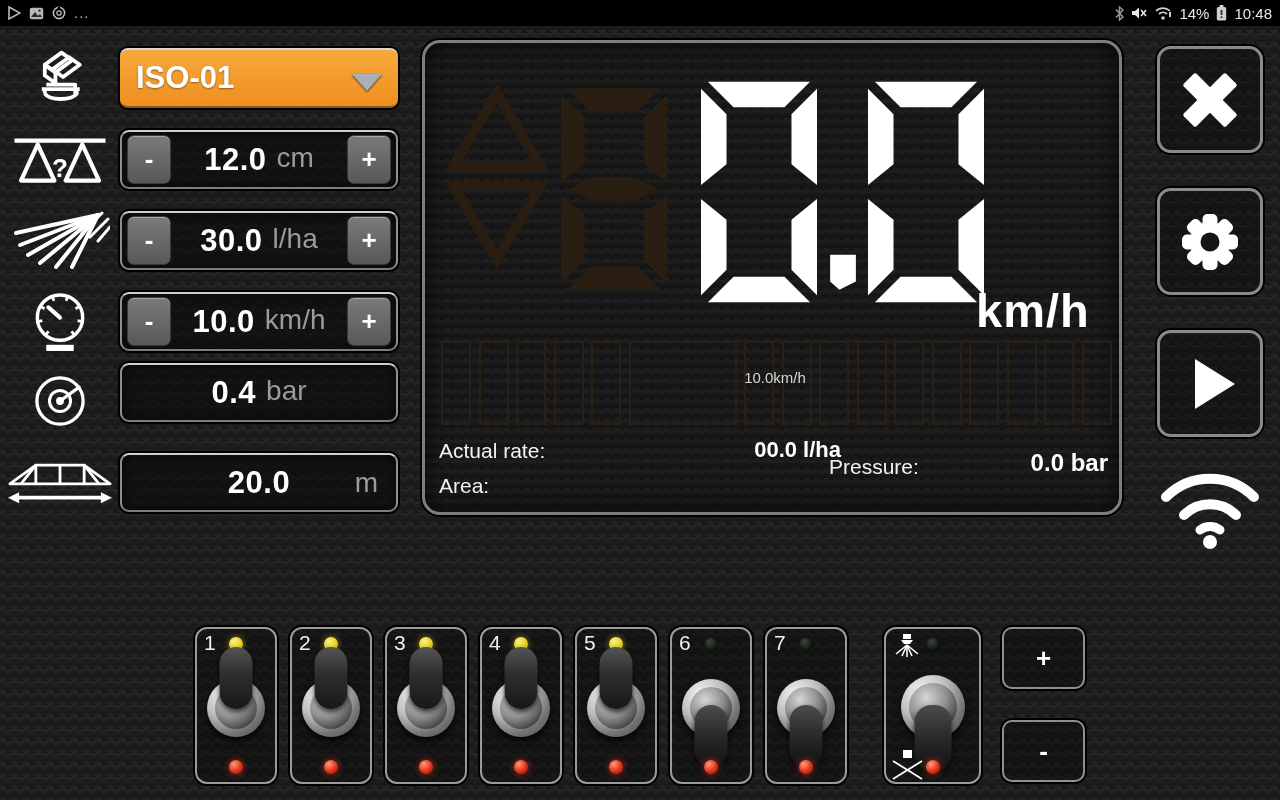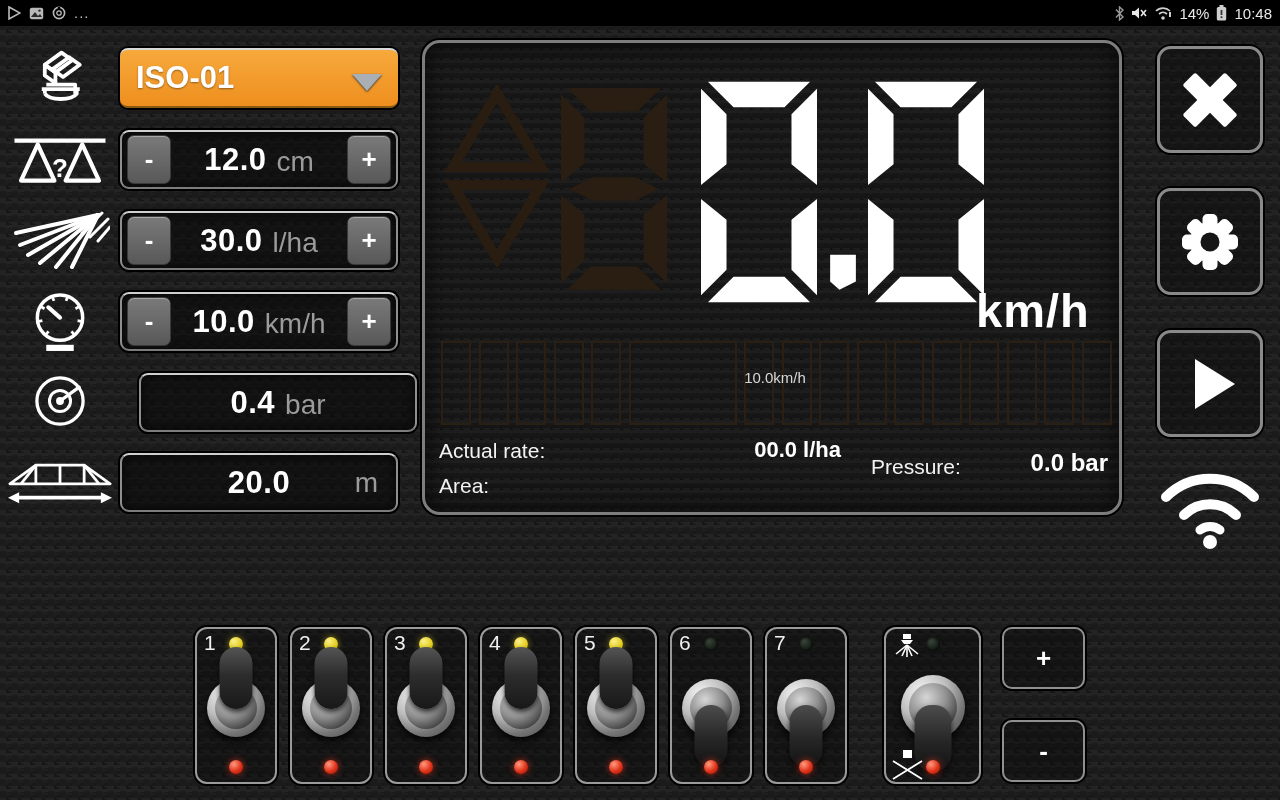--- a/index.html
+++ b/index.html
@@ -28,21 +28,21 @@
   .fieldbox{position:absolute;left:120px;width:278px;height:59px;border-radius:9px;
             border:2px solid;border-color:#cfcfcf #8f8f8f #7c7c7c;background:rgba(10,10,10,.55);
             box-shadow:0 0 0 2px #000,inset 0 0 12px rgba(0,0,0,.8);
             display:flex;align-items:center;box-sizing:border-box;}
   .fieldbox .val{font-weight:bold;font-size:31px;color:#fff;letter-spacing:.5px;}
   .fieldbox .unit{font-size:28px;color:#9b9b9b;margin-left:10px;}
   .stepbtn{width:42px;height:47px;margin:0 5px;border-radius:7px;flex:0 0 auto;
            background:linear-gradient(180deg,#7a7a7a,#585858);
            border:1px solid #3a3a3a;color:#fff;font-weight:bold;font-size:26px;
            display:flex;align-items:center;justify-content:center;box-shadow:inset 0 1px 0 rgba(255,255,255,.35);}
-  .fieldcenter{flex:1;display:flex;align-items:flex-end;justify-content:center;}
+  .fieldcenter{flex:1;display:flex;align-items:flex-start;justify-content:center;}
   #profile{position:absolute;left:120px;top:48px;width:278px;height:60px;border-radius:8px;
            background:linear-gradient(180deg,#f7a93c,#ee8f1e);
            border-top:2px solid #d8d8d8;border-bottom:2px solid #8a5a12;
            box-shadow:0 0 0 2px #000;display:flex;align-items:center;box-sizing:border-box;}
   #profile .pv{font-weight:bold;font-size:31px;color:#fff;margin-left:16px;text-shadow:0 1px 2px rgba(0,0,0,.4);}
   #profile .tri{position:absolute;right:16px;top:24px;width:0;height:0;
            border-left:15px solid transparent;border-right:15px solid transparent;
            border-top:17px solid #a9afb5;filter:drop-shadow(0 1px 1px #333);}
   
   #display{position:absolute;left:422px;top:40px;width:700px;height:475px;border-radius:18px;
@@ -255,21 +255,21 @@
         <div class="stepbtn">+</div>
       </div>
       <div class="fieldbox" style="top: 292px;">
         <div class="stepbtn">-</div>
         <div class="fieldcenter">
         <span class="val">10.0</span>
         <span class="unit">km/h</span>
         </div>
         <div class="stepbtn">+</div>
       </div>
-      <div class="fieldbox" style="top: 373px; margin-left: 19px;">
+      <div class="fieldbox" style="top: 363px;">
         <div class="fieldcenter">
         <span class="val">0.4</span>
         <span class="unit">bar</span>
         </div>
       </div>
       <div class="fieldbox" style="top: 453px;">
         <div class="fieldcenter">
           <span class="val">20.0</span>
         </div>
                <span class="unit" style="position:absolute;right:18px;">m</span>
@@ -333,21 +333,21 @@
             <polygon points="0,101 22,119 22,162 0,184" fill="#ffffff"></polygon>
             <polygon points="0,6 22,28 22,71 0,89" fill="#ffffff"></polygon>
           </svg>
         </span>
       </div>
     <div id="speed-unit">km/h</div>
     <div id="target-note">10.0km/h</div>
     <div class="info-label" style="left:14px;top:396px;">Actual rate:</div>
     <div class="info-value" style="left:244px;top:394px;width:172px;">00.0 l/ha</div>
     <div class="info-label" style="left:14px;top:431px;">Area:</div>
-    <div class="info-label" style="left:446px;top:412px;">Pressure:</div>
+    <div class="info-label" style="left:404px;top:412px;">Pressure:</div>
     <div class="info-value" style="left:520px;top:406px;width:163px;font-size:24px;">0.0 bar</div>
   </div>
 
   <div class="actbtn" style="top:46px;">
     <svg width="66" height="66" viewBox="-33 -33 66 66">
       <g fill="#fff" transform="rotate(45)">
           <rect x="-30" y="-9" width="60" height="18" rx="2"></rect>
           <rect x="-9" y="-30" width="18" height="60" rx="2"></rect>
         </g>
     </svg>

